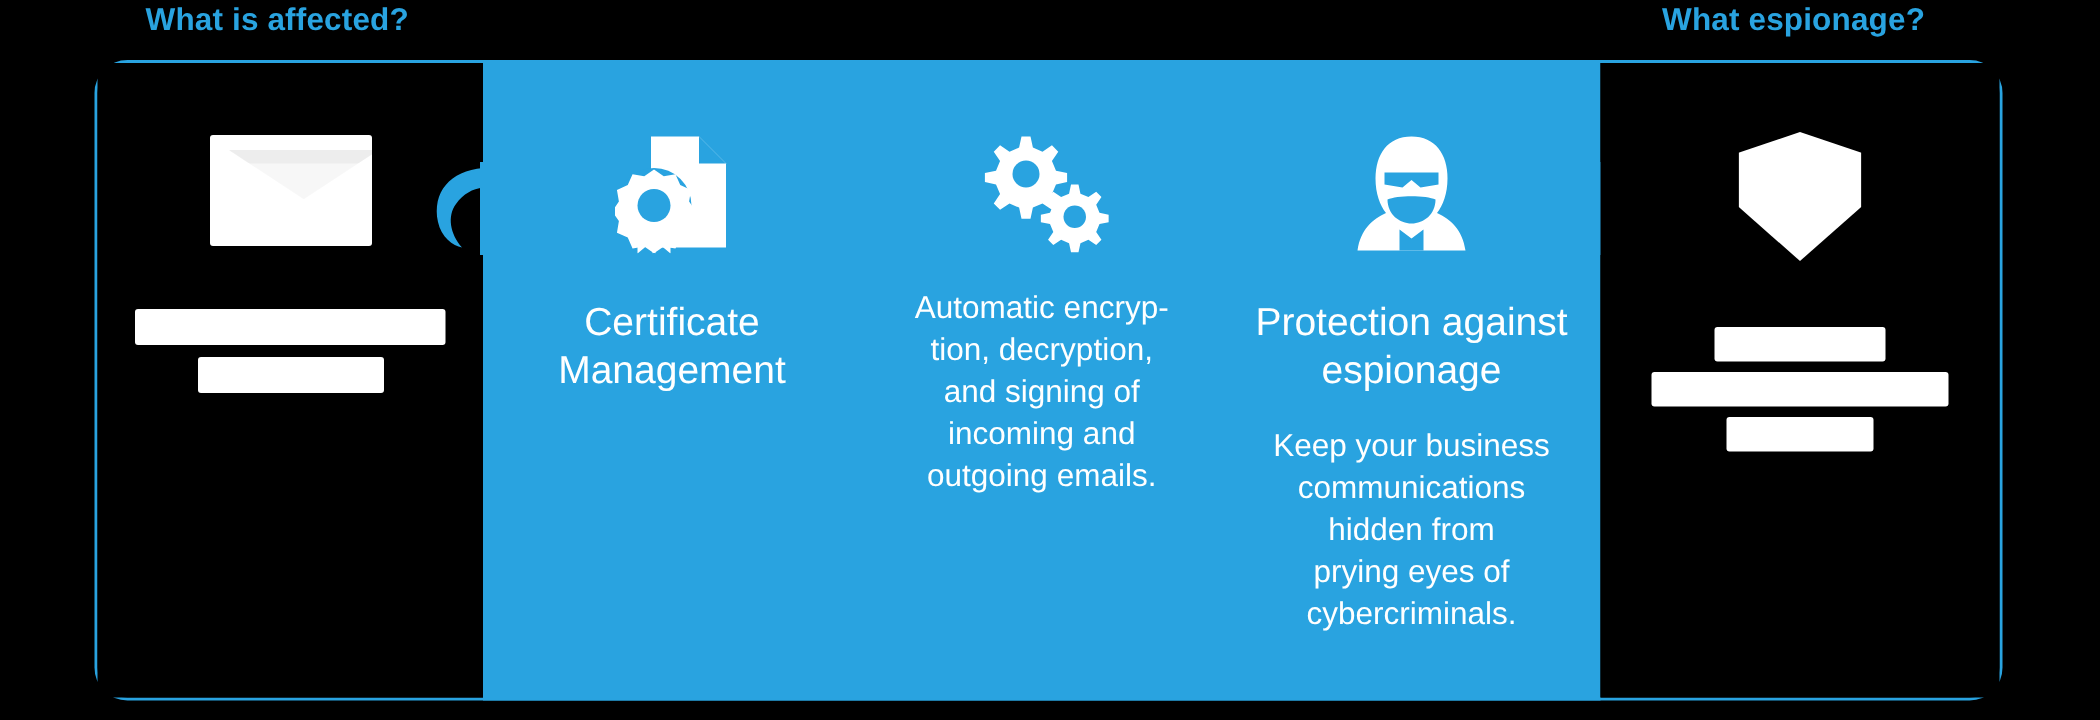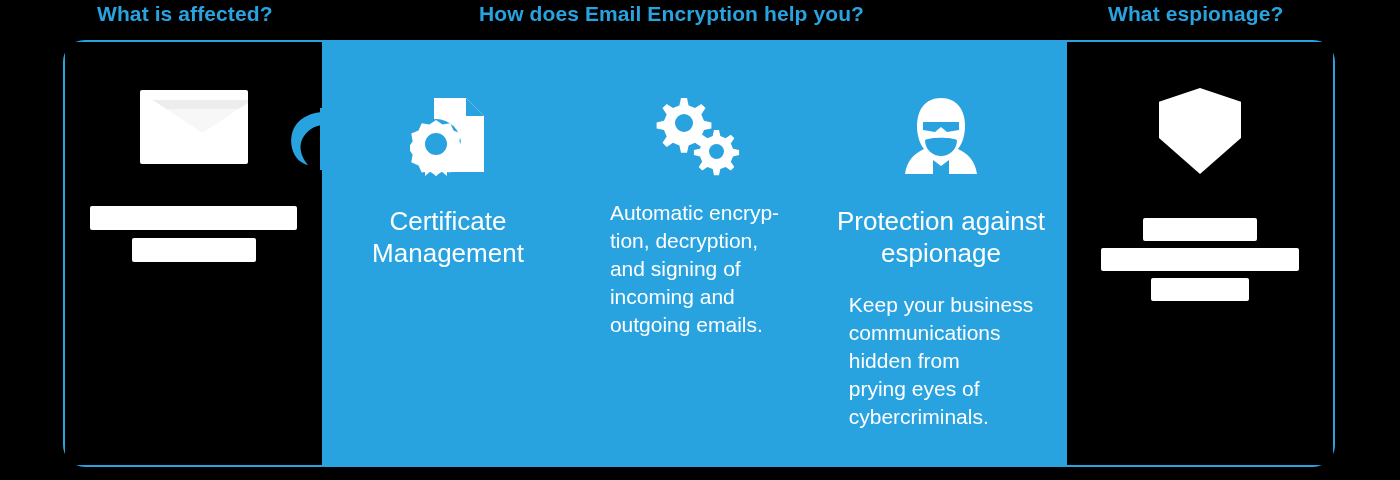--- a/index.html
+++ b/index.html
@@ -81,37 +81,37 @@
     background: #29A3E0;
     display: flex;
     justify-content: space-between;
     padding: 0 6px;
   }
   .col {
     width: 240px;
     display: flex; flex-direction: column;
     align-items: center;
     padding-top: 48px;
-    margin-top: 7px;
   }
   .col-icon { height: 82px; display: flex; align-items: center; justify-content: center; }
   .col-title {
     margin-top: 28px;
     font-size: 26px;
     line-height: 32px;
     color: #ffffff;
     text-align: center;
     font-weight: 400;
     white-space: pre-line;
   }
   .col-body {
     margin-top: 22px;
     font-size: 21px;
     line-height: 28px;
     color: #ffffff;
+    text-align: center;
     font-weight: 400;
     white-space: pre-line;
   }
 
   
   #panel-right {
     position: absolute;
     left: 1067px; top: 42px;
     width: 266px; height: 423px;
     background: #000000;
@@ -141,21 +141,20 @@
     left: 1058px; top: 108px;
     width: 62px; height: 62px;
   }
 </style>
 </head>
 <body>
 
 <div id="stage">
 
   <div class="hdr" id="hdr-left">What is affected?</div>
-  <div class="hdr" id="hdr-center">How does Email Encryption help you?</div>
   <div class="hdr" id="hdr-right">What espionage?</div>
 
   <div id="frame"></div>
 
   <div id="panel-left">
     <div class="mail-icon"></div>
     <div id="left-text">
       <div class="redacted-block"></div>
       <div class="redacted-block"></div>
     </div>

